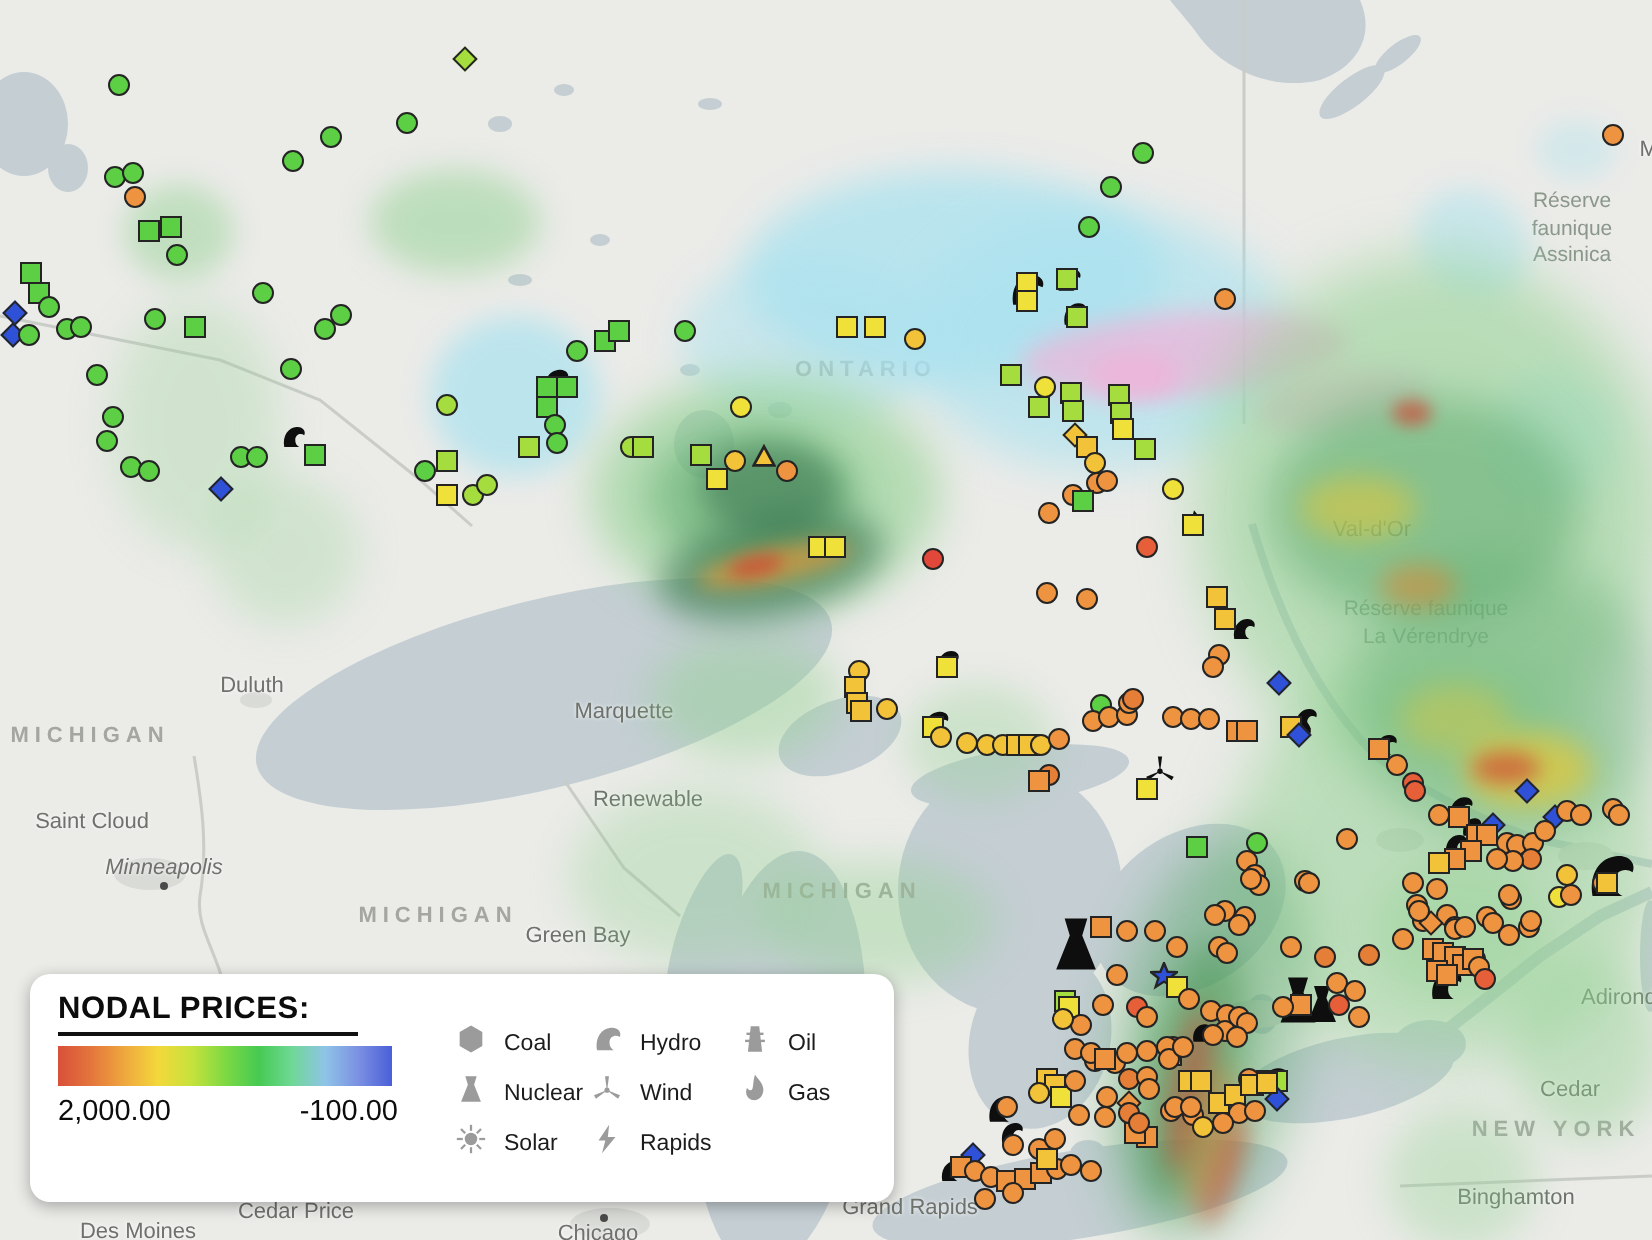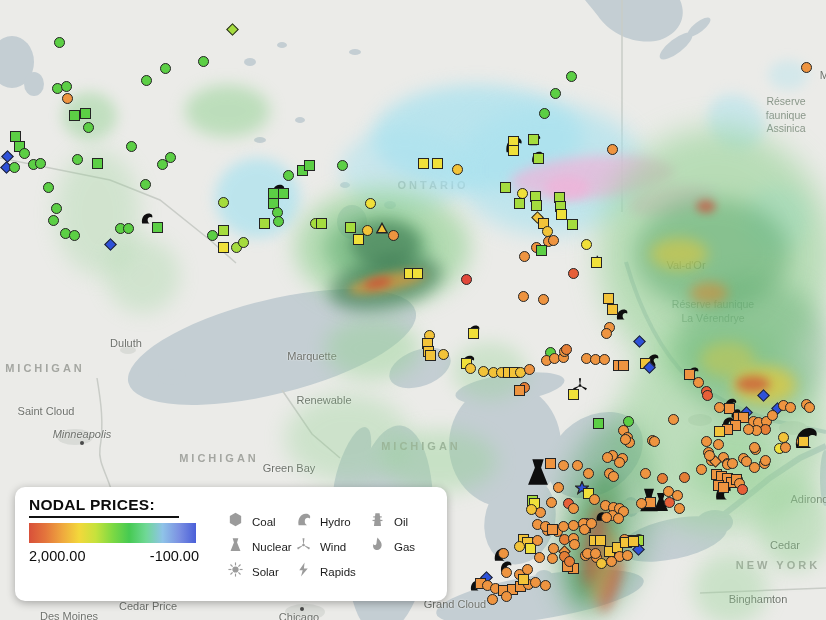--- a/index.html
+++ b/index.html
@@ -98,21 +98,21 @@
       <div class="map-label city" style="left: 46px; top: 411px;">Saint Cloud</div>
       <div class="map-label city" style="left: 82px; top: 434px; font-style: italic;">Minneapolis</div>
       <div class="map-label city" style="left: 289px; top: 468px;">Green Bay</div>
       <div class="map-label city" style="left: 312px; top: 356px;">Marquette</div>
       <div class="map-label city" style="left: 324px; top: 400px;">Renewable</div>
       <div class="map-label city" style="left: 686px; top: 265px;">Val-d'Or</div>
       <div class="map-label city" style="left: 785px; top: 545px;">Cedar</div>
       <div class="map-label city" style="left: 758px; top: 599px;">Binghamton</div>
       <div class="map-label city" style="left: 69px; top: 616px;">Des Moines</div>
       <div class="map-label city" style="left: 299px; top: 617px;">Chicago</div>
-      <div class="map-label city" style="left: 455px; top: 604px;">Grand Cloud</div>
+      <div class="map-label city" style="left: 455px; top: 604px;">Grand Rapids</div>
       <div class="map-label city" style="left: 148px; top: 606px;">Cedar Price</div>
       <div class="map-label city" style="left: 842px; top: 75px;">Mistissini</div>
       <div class="map-label city" style="left: 818px; top: 499px;">Adirondack</div>
       <div class="map-label park" style="left: 786px; top: 115px;">Réserve faunique
 Assinica</div>
       <div class="map-label park" style="left: 713px; top: 312px;">Réserve faunique
 La Vérendrye</div>
       <div class="map-label dot" style="left: 82px; top: 443px;"></div>
       <div class="map-label dot" style="left: 302px; top: 609px;"></div>
     </div>

